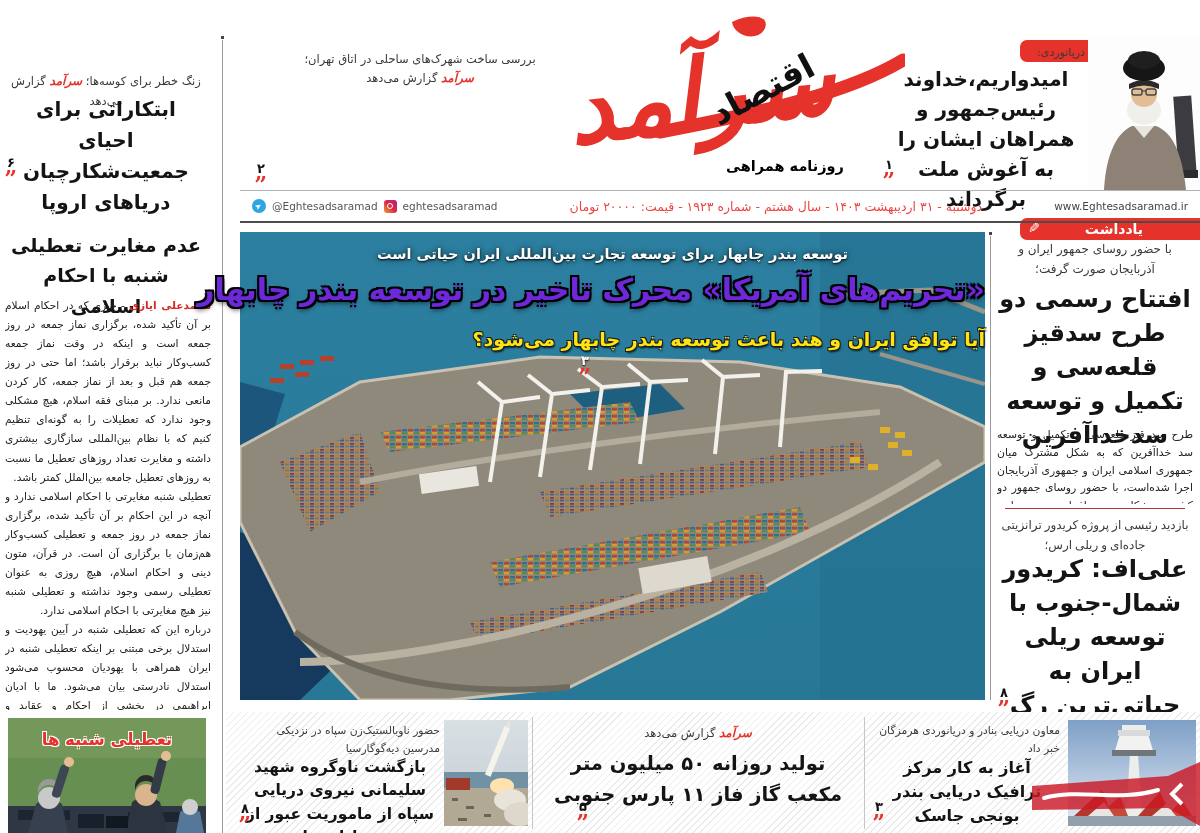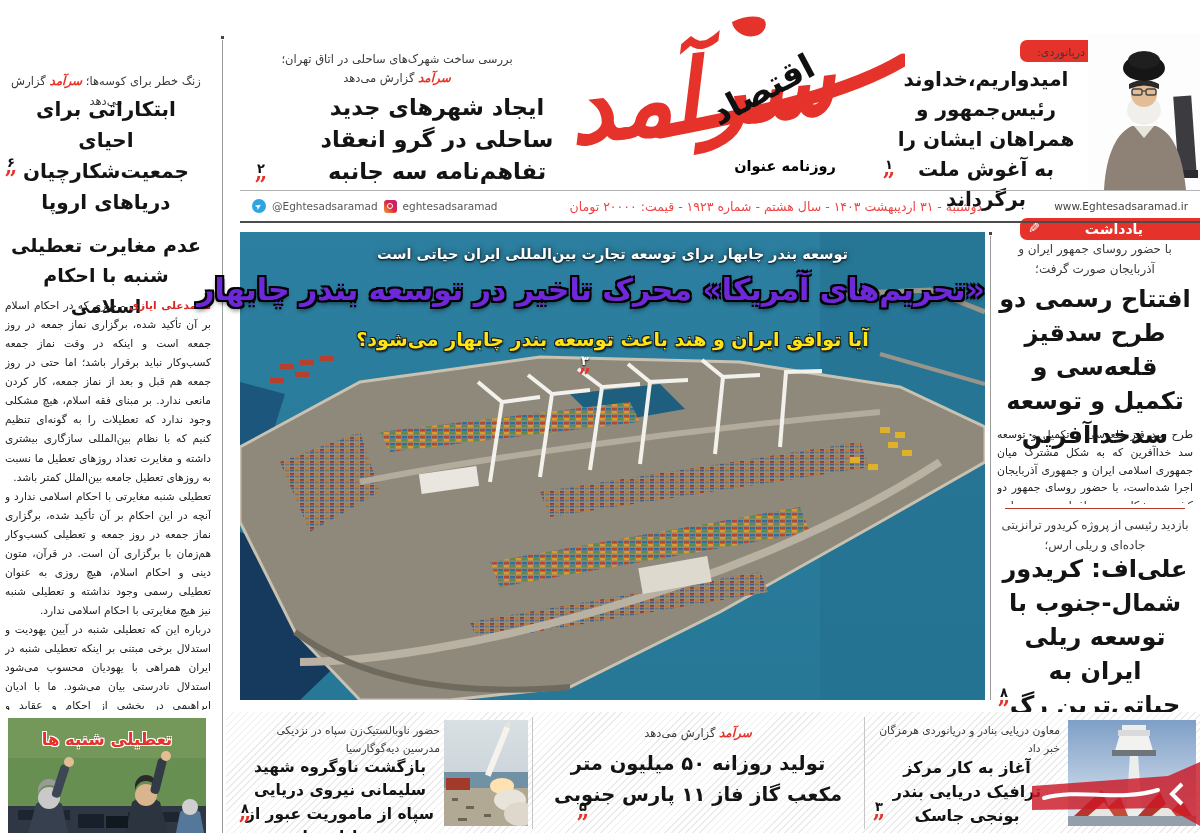--- a/index.html
+++ b/index.html
@@ -125,39 +125,38 @@
       <rect x="146" y="40" width="9" height="36" rx="4" fill="#333b47" transform="rotate(14 150 58)"></rect>
       <circle cx="158" cy="38" r="5" fill="#e4bd92"></circle>
       <path d="M 168,115 L 172,94 Q 182,87 192,94 L 196,115 Z" fill="#55789a"></path>
       <circle cx="182" cy="89" r="8" fill="#cfcfcf"></circle>
       <rect x="70" y="96" width="26" height="14" fill="#17202b"></rect>
       <rect x="98" y="98" width="22" height="12" fill="#101820"></rect>
     </svg>
     <div class="abs caption-red" style="left:0; top:12px; width:100%;">تعطیلی شنبه ها</div>
   </div>
 
-  <div class="abs kicker" style="left:247px; top:50px; width:300px;">
+  <div class="abs kicker" style="left:270px; top:50px; width:300px;">
     <span>بررسی ساخت شهرک‌های ساحلی در اتاق تهران؛</span><br>
     <span class="klogo">سرآمد</span>
     <span>گزارش می‌دهد</span>
   </div>
-  <div class="abs hl rightal" style="left:312px; top:92px; width:250px; font-size:22.5px; line-height:1.42;">ایجاد شهرهای جدید ساحلی در گرو انعقاد تفاهم‌نامه سه جانبه</div>
   <div class="abs pgref" style="left:252px; top:162px;">
     <span class="num">۲</span>
     <span class="qm"></span>
   </div>
 
   <div class="abs" style="left:520px; top:0; width:385px; height:186px;">
     <svg width="385" height="186" viewBox="0 0 385 186">
       <path d="M 383,60 C 330,92 245,112 140,132" stroke="#e5322a" stroke-width="13" fill="none" stroke-linecap="round"></path>
       <path d="M 212,22 C 232,12 252,16 244,30 C 236,42 214,36 212,22 Z" fill="#e5322a"></path>
       <text x="185" y="128" font-size="98" font-weight="bold" font-style="italic" fill="#e5322a" text-anchor="middle" transform="rotate(-7 185 128)">سرآمد</text>
       <text x="248" y="100" font-size="34" font-weight="bold" fill="#101010" text-anchor="middle" transform="rotate(-28 248 100)">اقتصاد</text>
     </svg>
-    <div class="abs tagline" style="left:200px; top:158px; width:130px; text-align:center;">روزنامه عنوان</div>
+    <div class="abs tagline" style="left:200px; top:158px; width:130px; text-align:center;">روزنامه همراهی</div>
   </div>
 
   <div class="abs kicker right" style="left:885px; top:44px; width:200px; font-size:11px;">دریانوردی:</div>
   <div class="abs hl rightal" style="left:885px; top:64px; width:202px; font-size:20px; line-height:1.5;">امیدواریم،خداوند رئیس‌جمهور و همراهان ایشان را به آغوش ملت برگرداند</div>
   <div class="abs pgref" style="left:880px; top:158px;">
     <span class="num">۱</span>
     <span class="qm"></span>
   </div>
 
   <div class="abs" style="left:1088px; top:34px; width:112px; height:156px;">
@@ -253,21 +252,21 @@
         <rect x="40" y="132" width="14" height="5"></rect>
           <rect x="60" y="128" width="14" height="5"></rect>
         <rect x="80" y="124" width="14" height="5"></rect>
           <rect x="55" y="140" width="14" height="5"></rect>
         <rect x="30" y="146" width="14" height="5"></rect>
       </g>
       <path d="M 55,400 Q 150,470 330,455" stroke="#6f6a5e" stroke-width="6" fill="none"></path>
     </svg>
     <div class="abs photo-kicker" style="left:0; top:14px; width:100%;">توسعه بندر چابهار برای توسعه تجارت بین‌المللی ایران حیاتی است</div>
     <div class="abs photo-headline" style="left:0; top:40px; width:100%;">«تحریم‌های آمریکا» محرک تاخیر در توسعه بندر چابهار</div>
-    <div class="abs photo-sub" style="left:0; top:96px; width:100%;">آیا توافق ایران و هند باعث توسعه بندر چابهار می‌شود؟</div>
+    <div class="abs photo-sub" style="left:0; top:96px; width:100%;text-align:right;">آیا توافق ایران و هند باعث توسعه بندر چابهار می‌شود؟</div>
     <div class="abs pgref" style="left:336px; top:122px;">
       <span class="num" style="color:#fff; text-shadow:0 1px 2px #000;">۳</span>
       <span class="qm"></span>
     </div>
   </div>
 
   <div class="abs vrule" style="left:990px; top:236px; height:464px;"></div>
 
   <div class="abs kicker" style="left:997px; top:240px; width:196px; font-size:12px;">با حضور روسای جمهور ایران و آذربایجان صورت گرفت؛</div>
   <div class="abs hl center" style="left:995px; top:282px; width:200px; font-size:24px; line-height:1.42;">افتتاح رسمی دو طرح سدقیز قلعه‌سی و تکمیل و توسعه سدخداآفرین</div>

